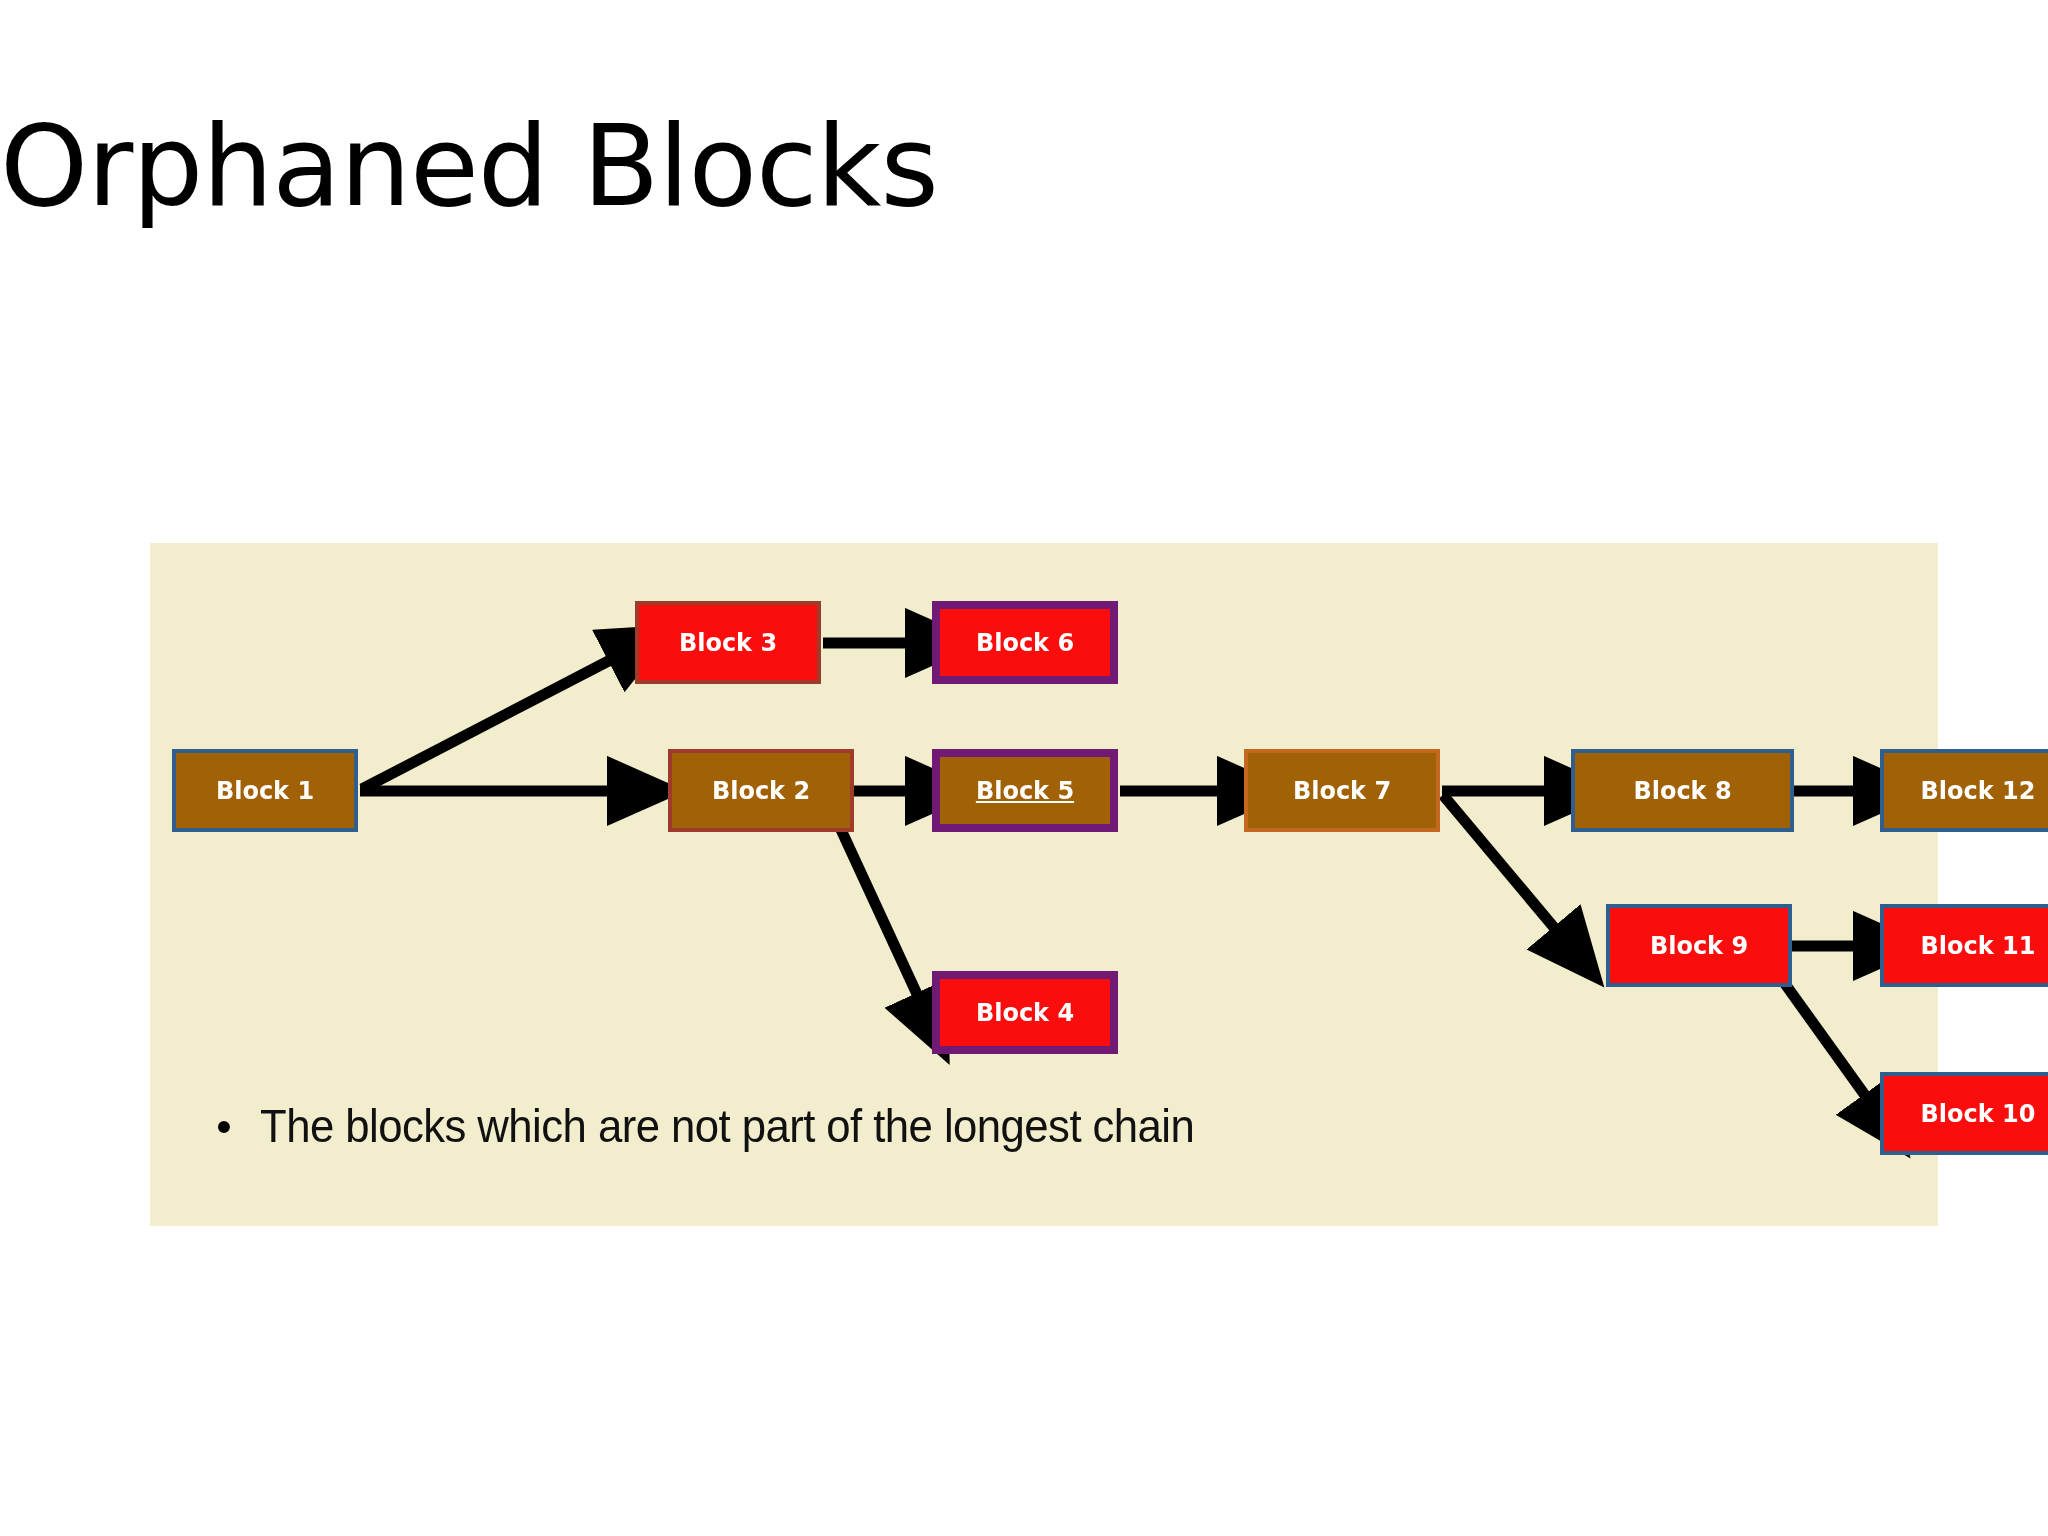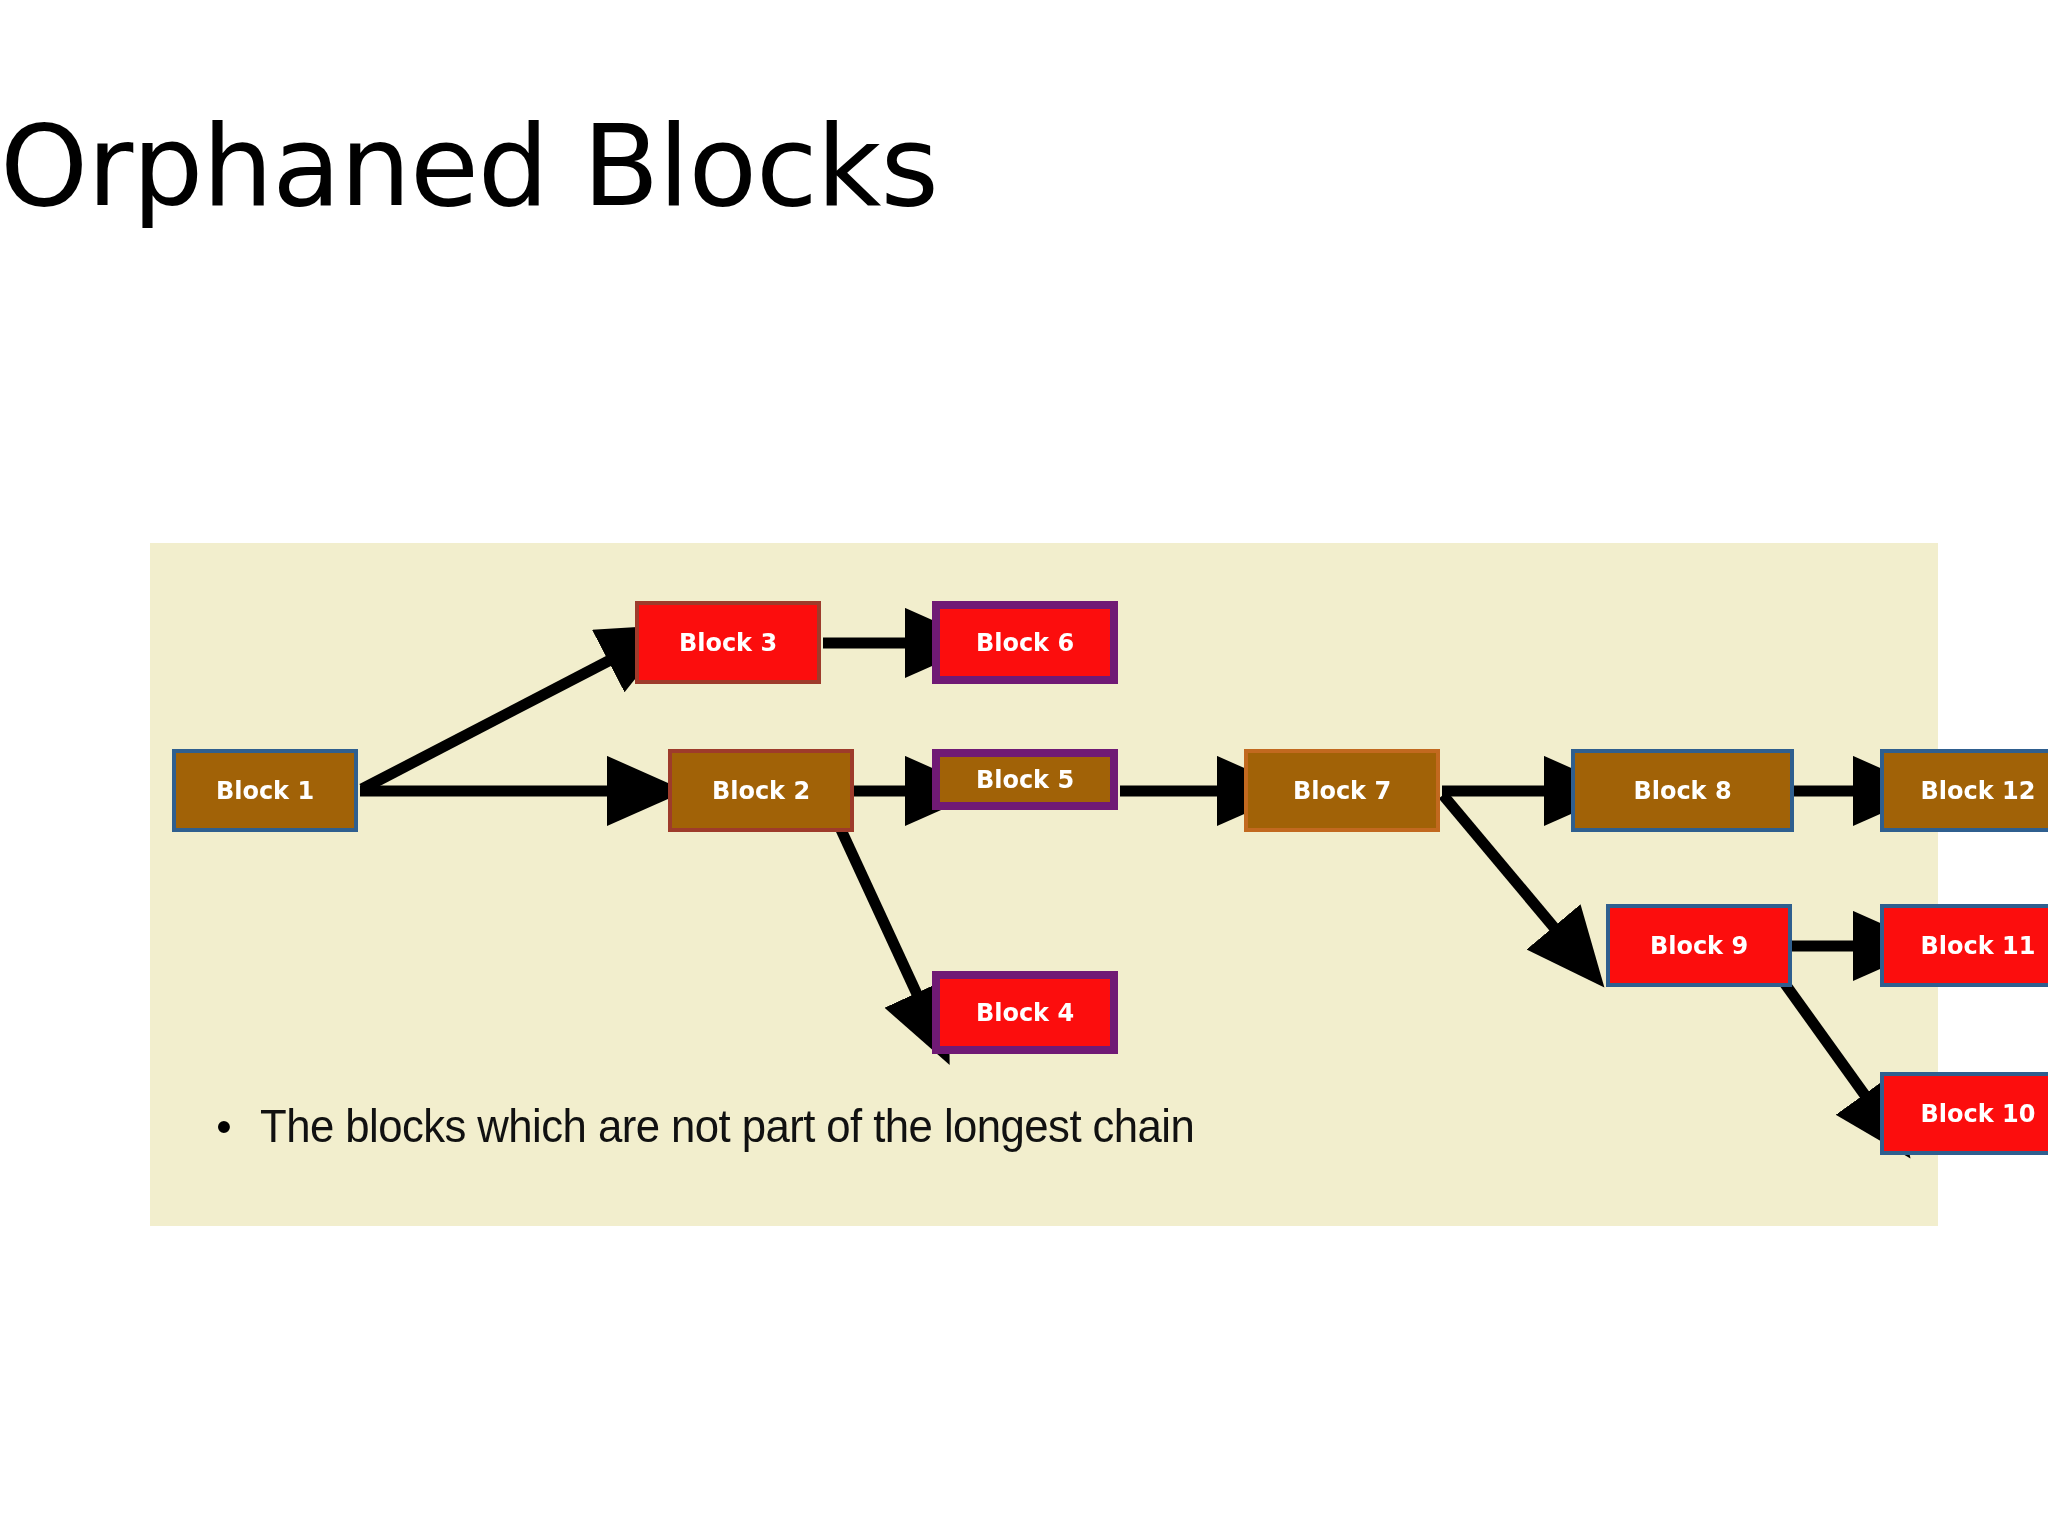--- a/index.html
+++ b/index.html
@@ -168,21 +168,21 @@
       </div>
       <div class="block green bd-darkred" style="left: 485px; top: 206px; width: 186px; height: 83px; margin-left: 33px;">
         <span>Block 2</span>
       </div>
       <div class="block red bd-darkred" style="left: 485px; top: 58px; width: 186px; height: 83px;">
         <span>Block 3</span>
       </div>
       <div class="block red bd-olive" style="left: 782px; top: 428px; width: 186px; height: 83px;">
         <span>Block 4</span>
       </div>
-      <div class="block green bd-olive" style="left: 782px; top: 206px; width: 186px; height: 61px;">
+      <div class="block green bd-olive" style="left: 782px; top: 206px; width: 186px; height: 83px; text-decoration: underline;">
         <span>Block 5</span>
       </div>
       <div class="block red bd-olive" style="left: 782px; top: 58px; width: 186px; height: 83px;">
         <span>Block 6</span>
       </div>
       <div class="block green bd-orange" style="left: 1094px; top: 206px; width: 196px; height: 83px;">
         <span>Block 7</span>
       </div>
       <div class="block green bd-blue" style="left: 1421px; top: 206px; width: 223px; height: 83px;">
         <span>Block 8</span>

